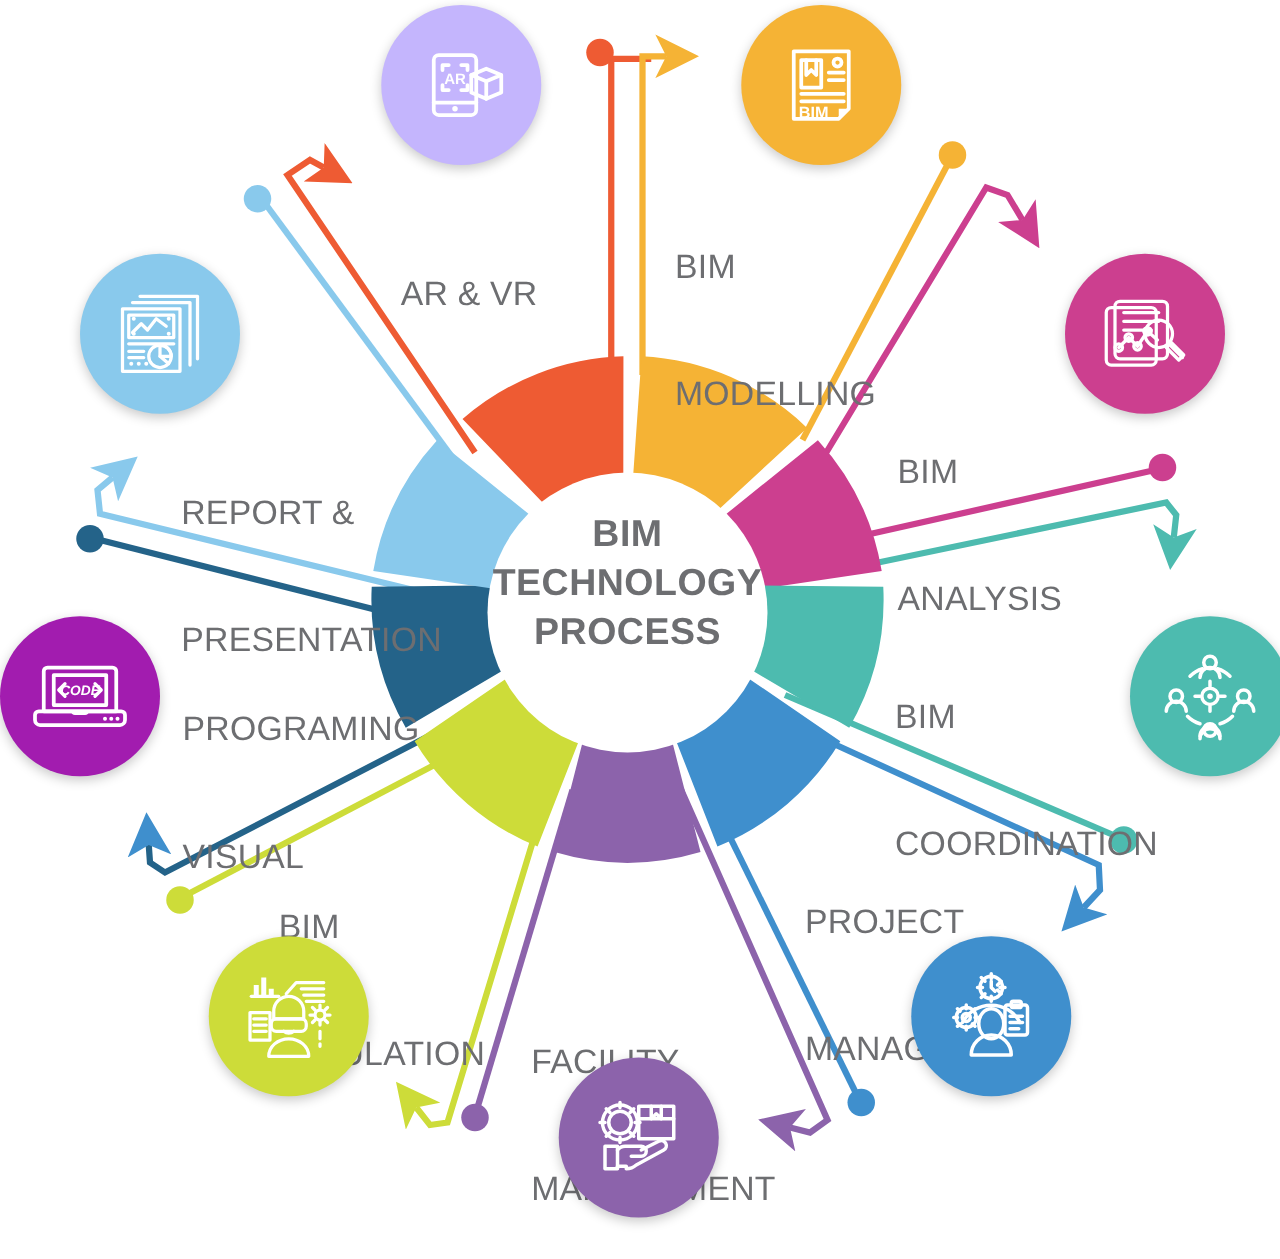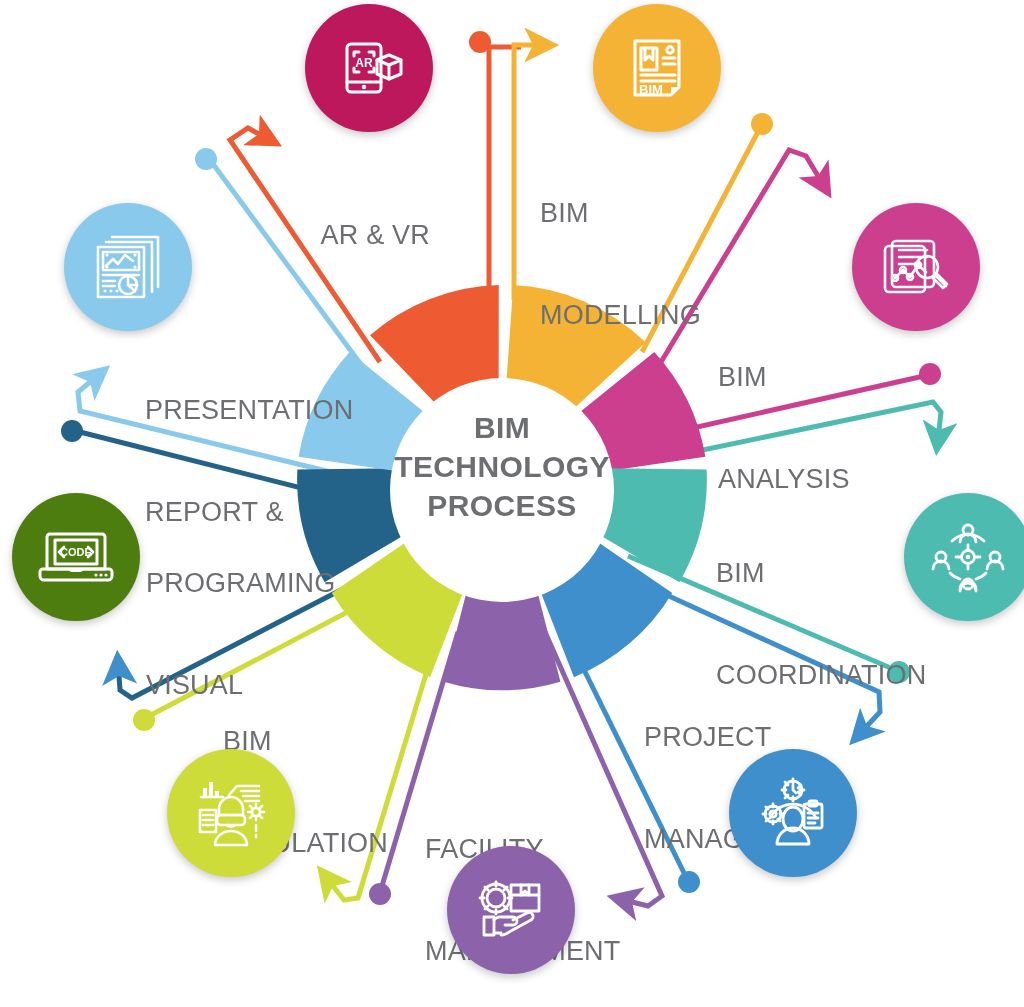--- a/index.html
+++ b/index.html
@@ -222,25 +222,25 @@
     <div>BIM</div>
     <div>SIMULATION</div>
   </div>
 
   <div class="label l" style="left:146px;top:498px;width:230px;">
     <div>PROGRAMING</div>
     <div>VISUAL</div>
   </div>
 
   <div class="label l" style="left:145px;top:325px;width:240px;">
+    <div>REPORT &amp;</div>
     <div>PRESENTATION</div>
-    <div>REPORT &amp;</div>
-  </div>
-
-  <div class="icon-badge" style="left:305px;top:4px;width:128px;height:128px;background:#be185d;">
+  </div>
+
+  <div class="icon-badge" style="left:305px;top:4px;width:128px;height:128px;background:#c4b5fd;">
     <svg width="72" height="72" viewBox="0 0 72 72">
       <g fill="none" stroke="#ffffff" stroke-width="3" stroke-linecap="round" stroke-linejoin="round">
         <path d="M18,12 h26 a4,4 0 0 1 4,4 v40 a4,4 0 0 1 -4,4 h-26 a4,4 0 0 1 -4,-4 v-40 a4,4 0 0 1 4,-4 z"></path>
         <path d="M14,50 h34"></path>
         <circle cx="31" cy="55" r="2.2" fill="#ffffff" stroke="none"></circle>
         <path d="M21,24 v-4 h5 M36,20 h5 v4 M41,36 v4 h-5 M26,40 h-5 v-4"></path>
         <text x="31" y="35" font-family="'Liberation Sans',sans-serif" font-size="12" font-weight="bold" fill="#ffffff" stroke="none" text-anchor="middle">AR</text>
         <path d="M44,28 l12,-5 l12,5 l-12,5 z"></path>
         <path d="M44,28 v14 l12,5 v-14"></path>
         <path d="M68,28 v14 l-12,5"></path>
@@ -351,21 +351,21 @@
         <rect x="24" y="40" width="28" height="10" rx="4"></rect>
         <path d="M34,50 a6,6 0 0 0 8,0"></path>
         <path d="M22,70 a16,14 0 0 1 32,0 z"></path>
         <circle cx="63" cy="37" r="4"></circle>
         <path d="M63,29 v3 M63,42 v3 M55,37 h3 M68,37 h3 M57,31 l2,2 M69,43 l-2,-2 M57,43 l2,-2 M69,31 l-2,2"></path>
         <path d="M63,50 v6 M63,60 v2"></path>
       </g>
     </svg>
   </div>
 
-  <div class="icon-badge" style="left:12px;top:493px;width:128px;height:128px;background:#4d7c0f;">
+  <div class="icon-badge" style="left:0;top:493px;width:128px;height:128px;background:#a21caf;font-style:italic;">
     <svg width="76" height="70" viewBox="0 0 76 70">
       <g fill="none" stroke="#ffffff" stroke-width="3" stroke-linecap="round" stroke-linejoin="round">
         <path d="M12,12 h52 a3,3 0 0 1 3,3 v32 h-58 v-32 a3,3 0 0 1 3,-3 z"></path>
         <rect x="17" y="18" width="42" height="24"></rect>
         <path d="M5,47 h66 a3,3 0 0 1 3,3 v4 a4,4 0 0 1 -4,4 h-64 a4,4 0 0 1 -4,-4 v-4 a3,3 0 0 1 3,-3 z"></path>
         <path d="M31,47 h14 a3,3 0 0 1 -3,3 h-8 a3,3 0 0 1 -3,-3 z" fill="#ffffff" stroke="none"></path>
         <circle cx="58" cy="53" r="1.6" fill="#ffffff" stroke="none"></circle>
         <circle cx="63" cy="53" r="1.6" fill="#ffffff" stroke="none"></circle>
         <circle cx="68" cy="53" r="1.6" fill="#ffffff" stroke="none"></circle>
         <path d="M26,25 l-5,5 l5,5 M50,25 l5,5 l-5,5" stroke-width="2.6"></path>

